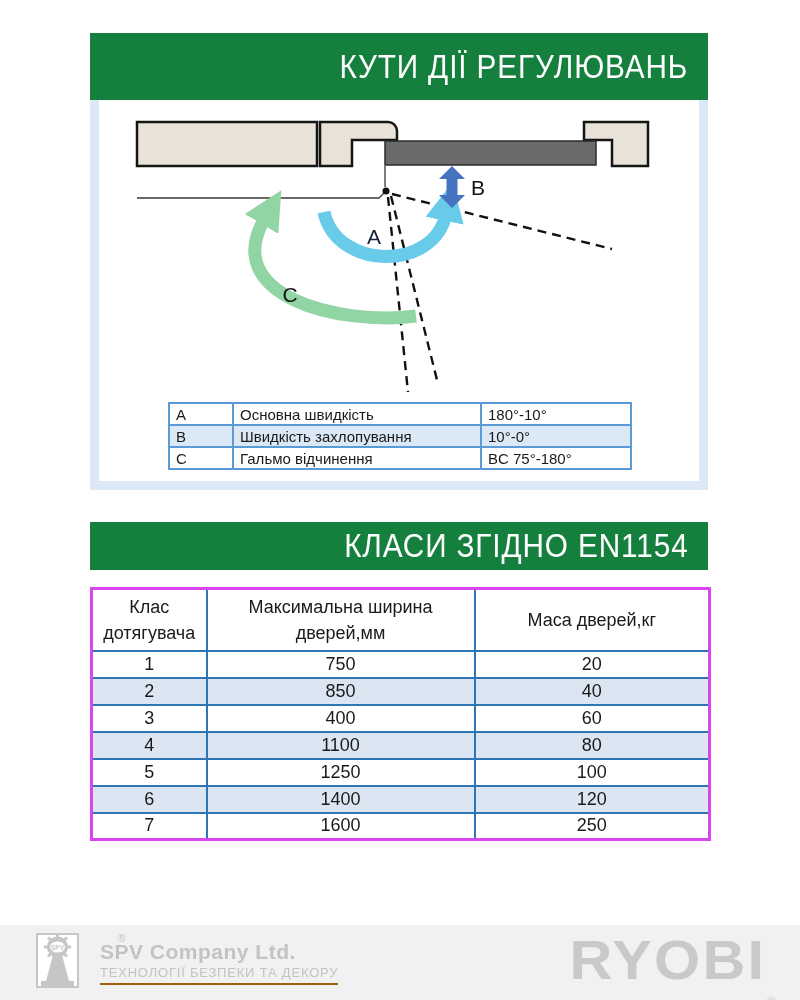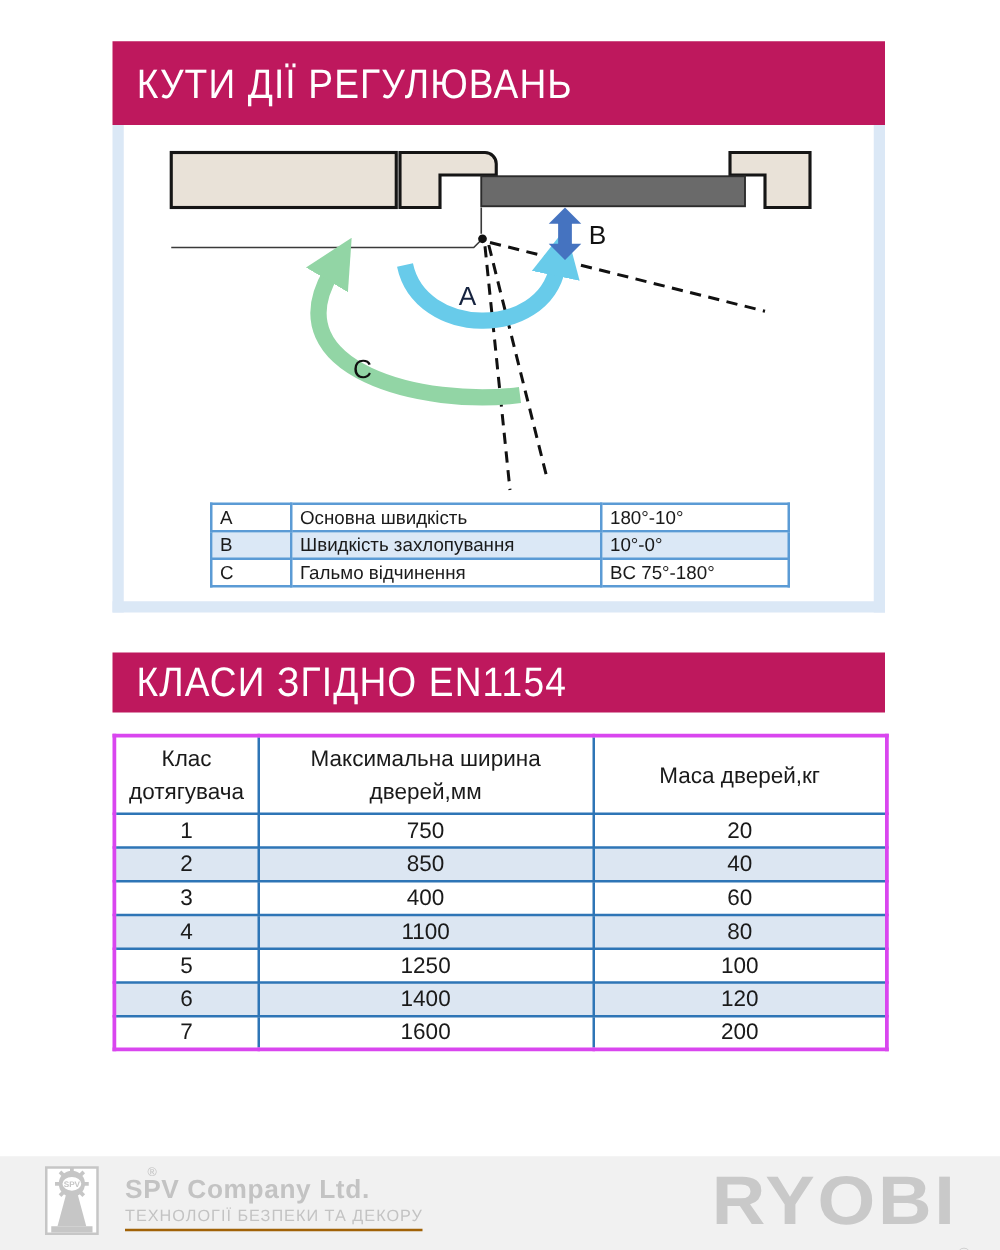--- a/index.html
+++ b/index.html
@@ -5,22 +5,22 @@
   * { margin: 0; padding: 0; box-sizing: border-box; }
   body { background: #ffffff; font-family: "Liberation Sans", sans-serif; }
   #page {
     position: relative; width: 800px; height: 1000px;
     background: #ffffff; overflow: hidden;
   }
 
   
   .section-header {
     position: absolute; left: 90px; width: 618px;
-    background: #be185d; color: #ffffff;
-    display: flex; align-items: center; justify-content: flex-start;
+    background: #15803d; color: #ffffff;
+    display: flex; align-items: center; justify-content: flex-end;
   }
   .section-header .condense {
     display: inline-block; transform: scaleX(0.9);
     font-size: 33px; font-weight: 500; letter-spacing: 1px; white-space: nowrap;
   }
   #hdr1 { top: 33px; height: 67px; }
   #hdr2 { top: 522px; height: 48px; }
 
   
   #diagram-box {
@@ -194,21 +194,21 @@
         <td>100</td>
       </tr>
       <tr class="alt">
         <td>6</td>
         <td>1400</td>
         <td>120</td>
       </tr>
       <tr>
         <td>7</td>
         <td>1600</td>
-        <td>200</td>
+        <td>250</td>
       </tr>
     </tbody>
   </table>
 
   <div id="footer">
 
     <div id="spv-block">
       <svg id="spv-icon" viewBox="0 0 46 58">
         <rect x="1" y="3" width="41" height="53" fill="#ffffff" stroke="#c6c6c6" stroke-width="2"></rect>
         <g fill="#c6c6c6">

